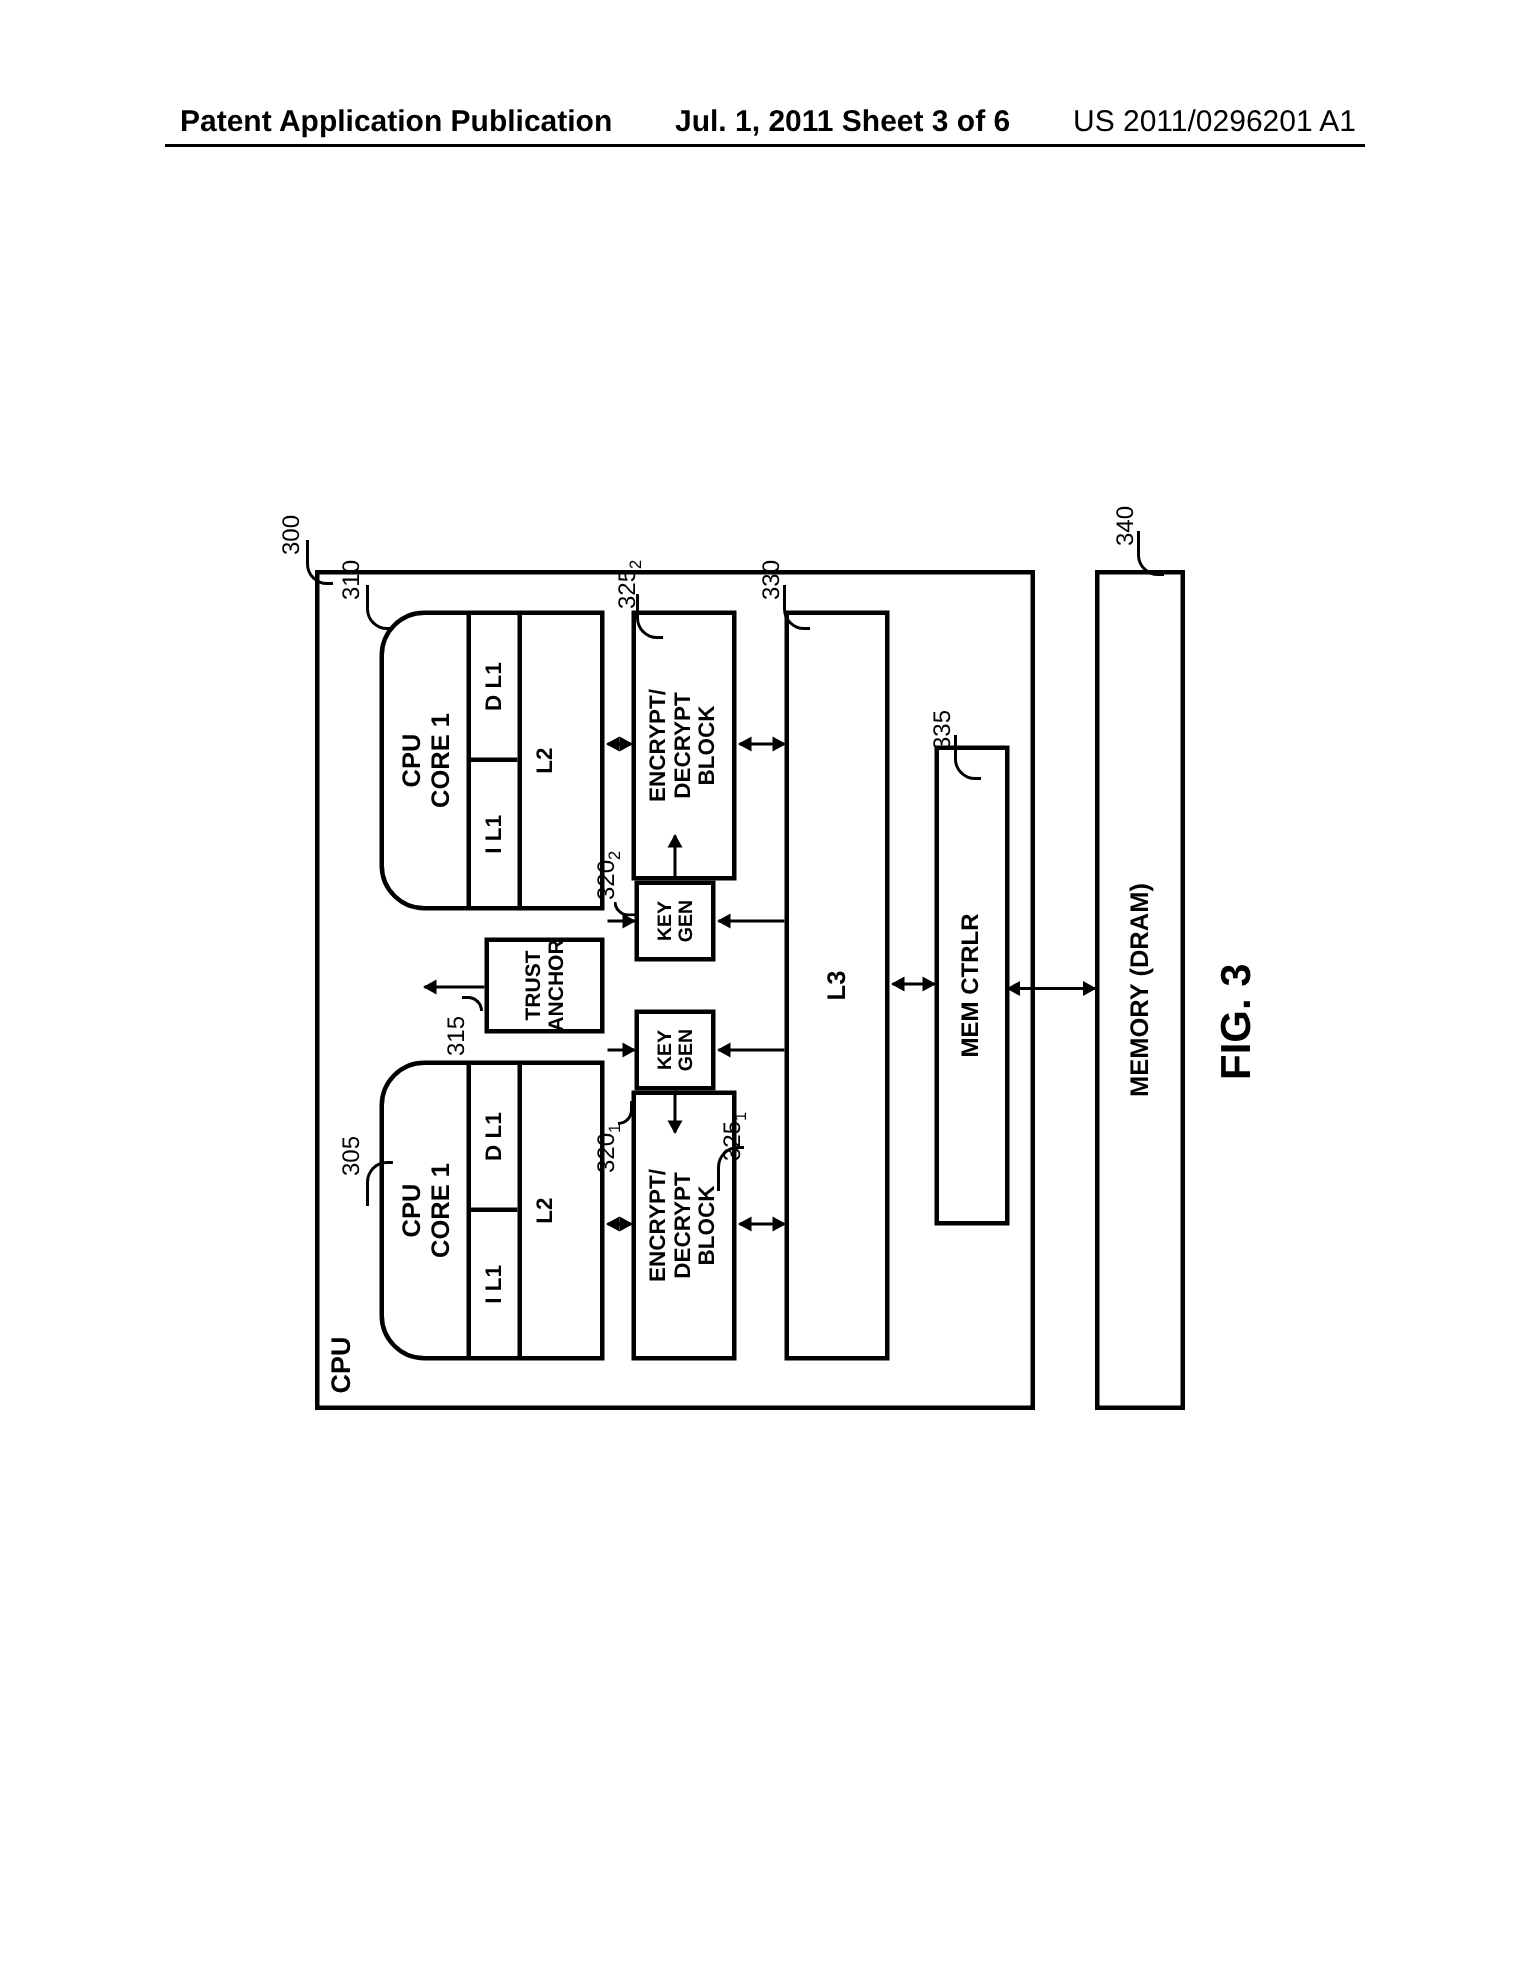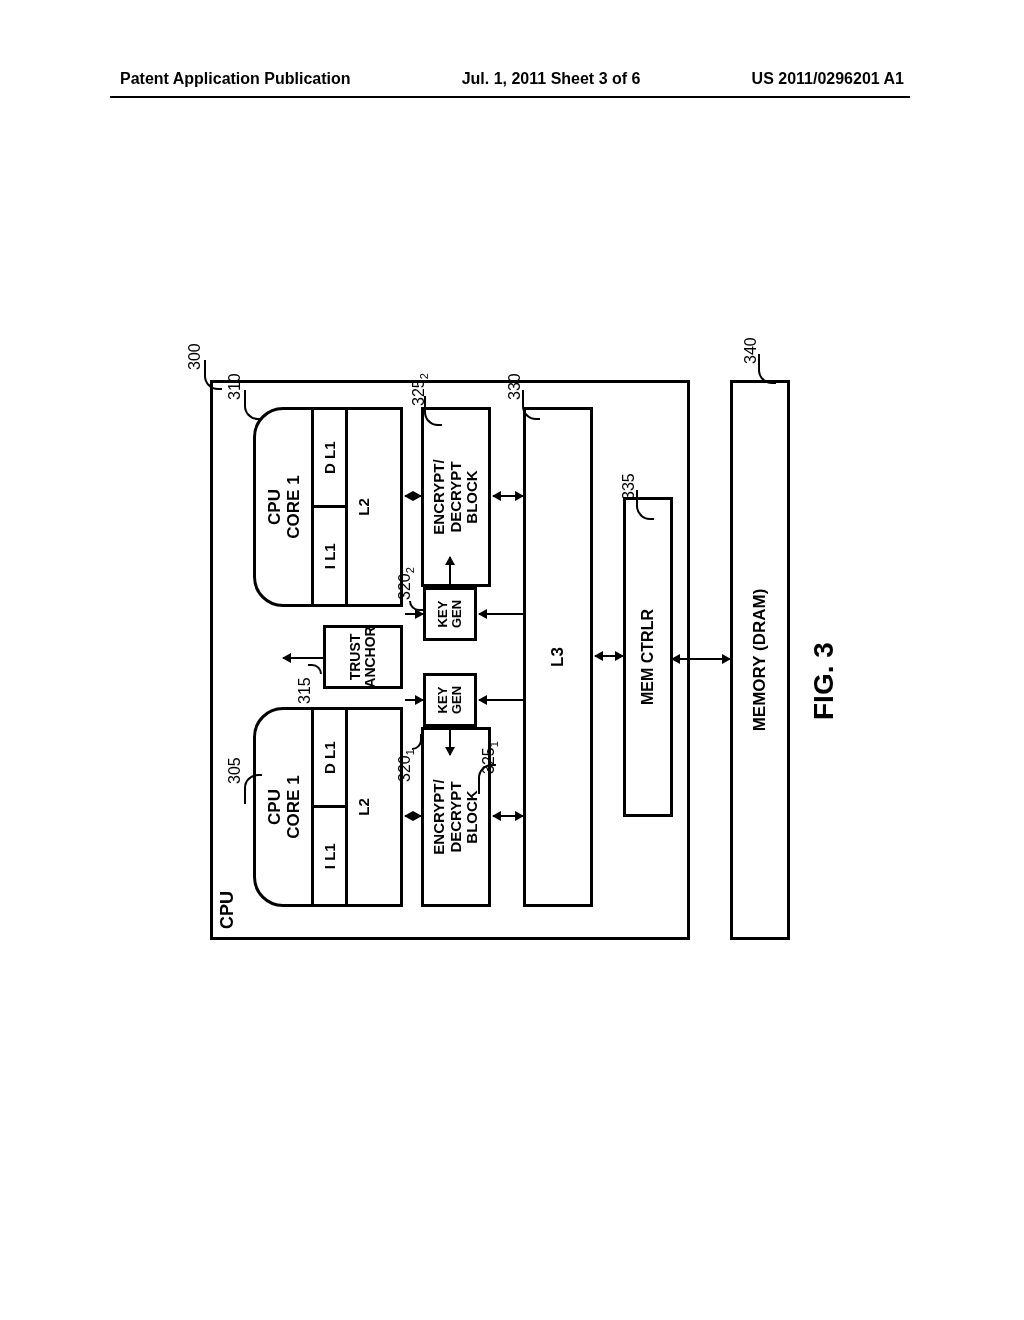--- a/index.html
+++ b/index.html
@@ -17,25 +17,25 @@
     height: 1320px;
   }
   .header {
     position: absolute;
     top: 70px;
     left: 0;
     width: 1024px;
     display: flex;
     justify-content: space-between;
     padding: 0 120px;
-    font-size: 16px;
+    font-size: 20px;
   }
   .header .left { font-weight: bold; }
   .header .mid { font-weight: bold; }
-  .header .right { font-weight: bold; }
+  .header .right { font-weight: normal; }
   .hr {
     position: absolute;
     top: 96px;
     left: 110px;
     width: 800px;
     border-top: 2px solid #000;
   }
   .figure-wrap {
     position: absolute;
     top: 320px;

